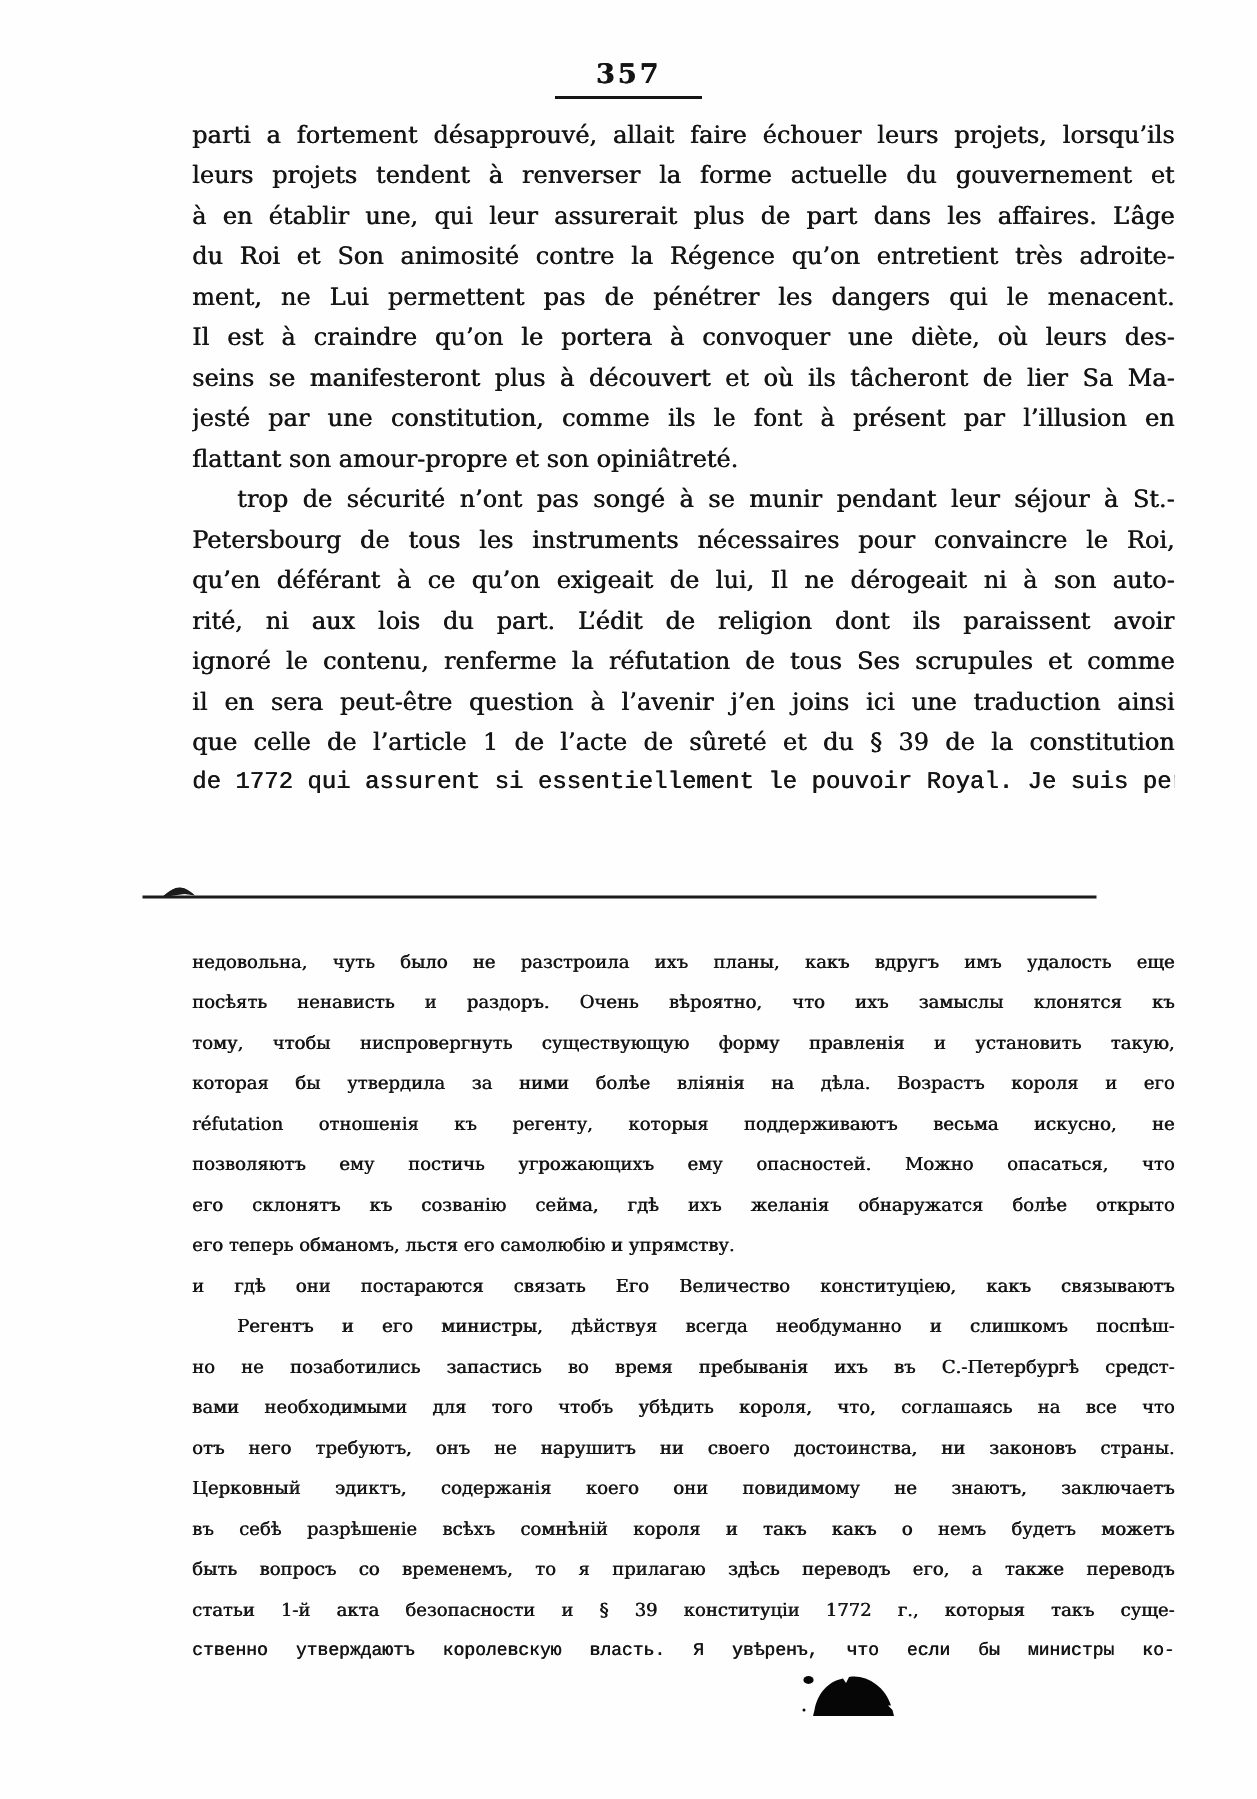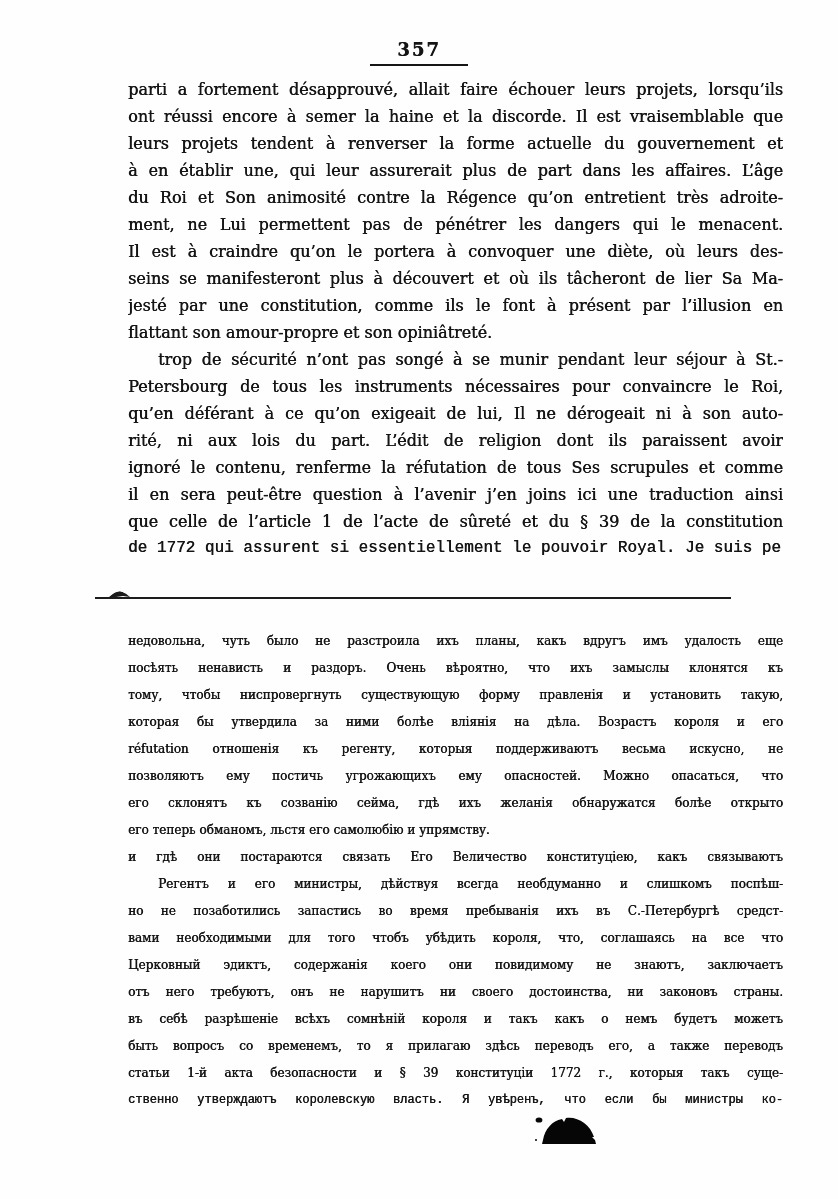--- a/index.html
+++ b/index.html
@@ -96,21 +96,20 @@
 <div class="page">
 
   <header class="page-header">
     <div class="page-number">357</div>
     <div class="page-number-rule"></div>
   </header>
 
   <section class="textblock french-text">
     <div class="para">
         <div class="line">parti a fortement désapprouvé, allait faire échouer leurs projets, lorsqu’ils</div>
-        <div class="line">ont réussi encore à semer la haine et la discorde. Il est vraisemblable que</div>
         <div class="line">leurs projets tendent à renverser la forme actuelle du gouvernement et</div>
         <div class="line">à en établir une, qui leur assurerait plus de part dans les affaires. L’âge</div>
         <div class="line">du Roi et Son animosité contre la Régence qu’on entretient très adroite-</div>
         <div class="line">ment, ne Lui permettent pas de pénétrer les dangers qui le menacent.</div>
         <div class="line">Il est à craindre qu’on le portera à convoquer une diète, où leurs des-</div>
         <div class="line">seins se manifesteront plus à découvert et où ils tâcheront de lier Sa Ma-</div>
         <div class="line">jesté par une constitution, comme ils le font à présent par l’illusion en</div>
         <div class="line lastline">flattant son amour-propre et son opiniâtreté.</div>
       </div>
     <div class="para indent fill-last">
@@ -141,22 +140,22 @@
         <div class="line">réfutation отношенія къ регенту, которыя поддерживаютъ весьма искусно, не</div>
         <div class="line">позволяютъ ему постичь угрожающихъ ему опасностей. Можно опасаться, что</div>
         <div class="line">его склонятъ къ созванію сейма, гдѣ ихъ желанія обнаружатся болѣе открыто</div>
         <div class="line lastline">его теперь обманомъ, льстя его самолюбію и упрямству.</div>
         <div class="line">и гдѣ они постараются связать Его Величество конституціею, какъ связываютъ</div>
       </div>
     <div class="para indent fill-last">
         <div class="line">Регентъ и его министры, дѣйствуя всегда необдуманно и слишкомъ поспѣш-</div>
         <div class="line">но не позаботились запастись во время пребыванія ихъ въ С.-Петербургѣ средст-</div>
         <div class="line">вами необходимыми для того чтобъ убѣдить короля, что, соглашаясь на все что</div>
+        <div class="line">отъ него требуютъ, онъ не нарушитъ ни своего достоинства, ни законовъ страны.</div>
         <div class="line">Церковный эдиктъ, содержанія коего они повидимому не знаютъ, заключаетъ</div>
-        <div class="line">отъ него требуютъ, онъ не нарушитъ ни своего достоинства, ни законовъ страны.</div>
         <div class="line">въ себѣ разрѣшеніе всѣхъ сомнѣній короля и такъ какъ о немъ будетъ можетъ</div>
         <div class="line">быть вопросъ со временемъ, то я прилагаю здѣсь переводъ его, а также переводъ</div>
         <div class="line">статьи 1-й акта безопасности и § 39 конституціи 1772 г., которыя такъ суще-</div>
         <div class="line lastline">ственно утверждаютъ королевскую власть. Я увѣренъ, что если бы министры ко-</div>
       </div>
   </section>
 
   <svg class="ink-blot" viewBox="0 0 74 34" aria-hidden="true">
     <path d="M10 31 L11 27 C13 16 20 8 30 6 L32 9 L34 5 C45 3 58 11 62 24 L60 24 L63 27 L64 31 Z" fill="#060606"></path>
     <ellipse cx="7" cy="7" rx="3.4" ry="2.6" fill="#060606"></ellipse>

